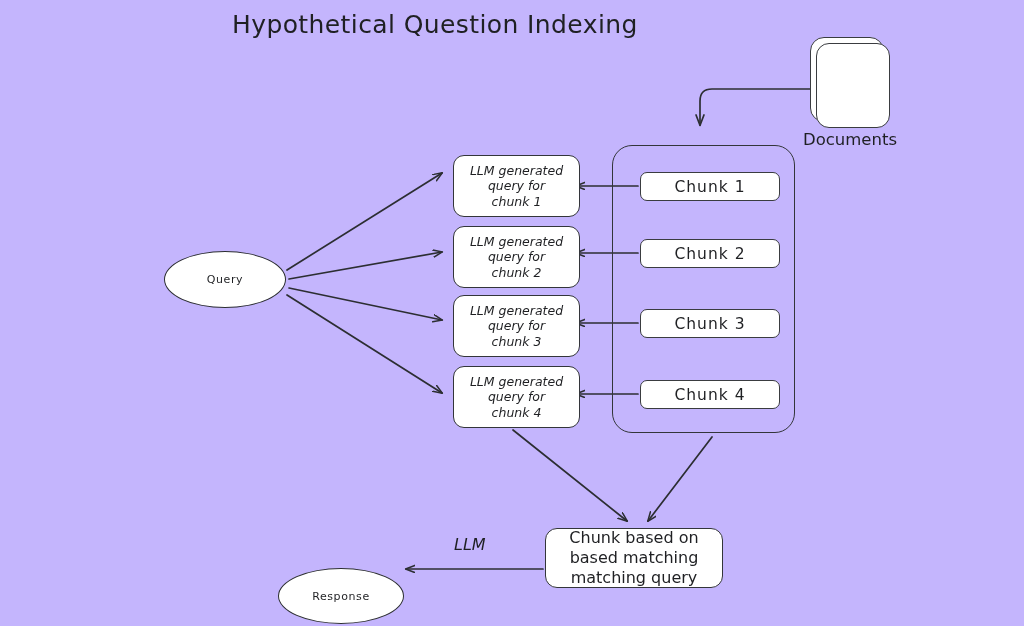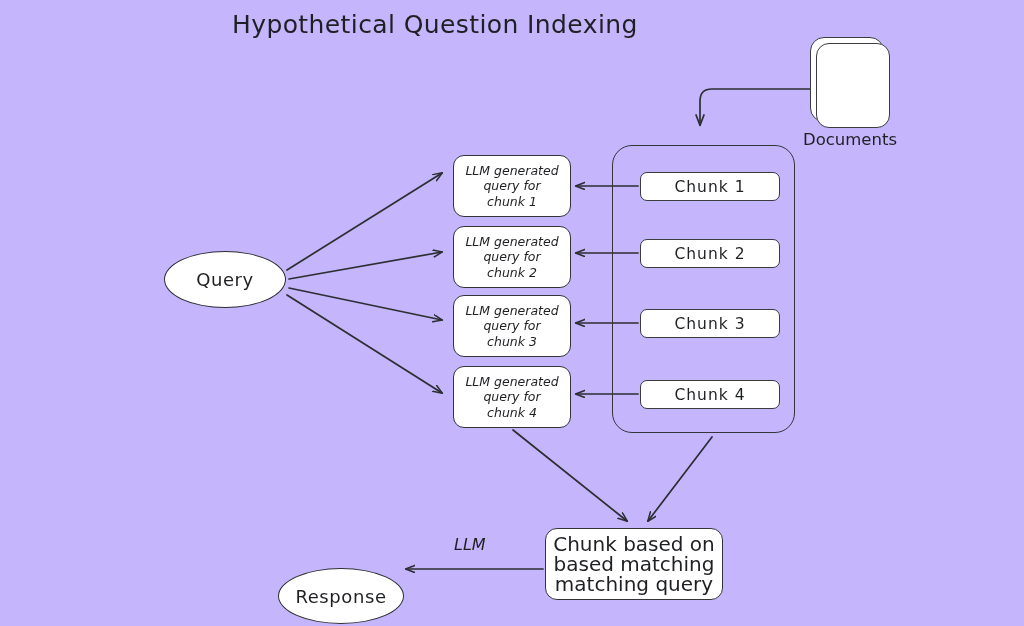--- a/index.html
+++ b/index.html
@@ -45,21 +45,21 @@
     letter-spacing: 0.4px;
     color: #1f2023;
     text-align: left;
     white-space: nowrap;
   }
   .rbox {
     border: 1.6px solid #33353a;
     border-radius: 11px;
   }
   .qbox {
-    width: 118px;
+    width: 127px;
     height: 62px;
     font-size: 12.5px;
     line-height: 15.5px;
     font-style: italic;
     padding: 2px 4px;
   }
   .qbox .ln {
     display: block;
   }
   .chunkbox {
@@ -75,29 +75,29 @@
     top: 145px;
     width: 183px;
     height: 288px;
     border: 1.7px solid #33353a;
     border-radius: 20px;
     background: transparent;
   }
   .ellipse {
     border: 1.7px solid #2c2e32;
     border-radius: 50%;
-    font-size: 18px;
+    font-size: 11px;
     letter-spacing: 0.6px;
   }
   .final-box {
     left: 545px;
     top: 528px;
     width: 178px;
-    height: 72px;
-    font-size: 20px;
+    height: 60px;
+    font-size: 16px;
     line-height: 20px;
     border: 1.6px solid #33353a;
     border-radius: 12px;
   }
   .final-box .ln { display: block; }
   .docs-icon {
     position: absolute;
     left: 810px;
     top: 37px;
     width: 80px;

